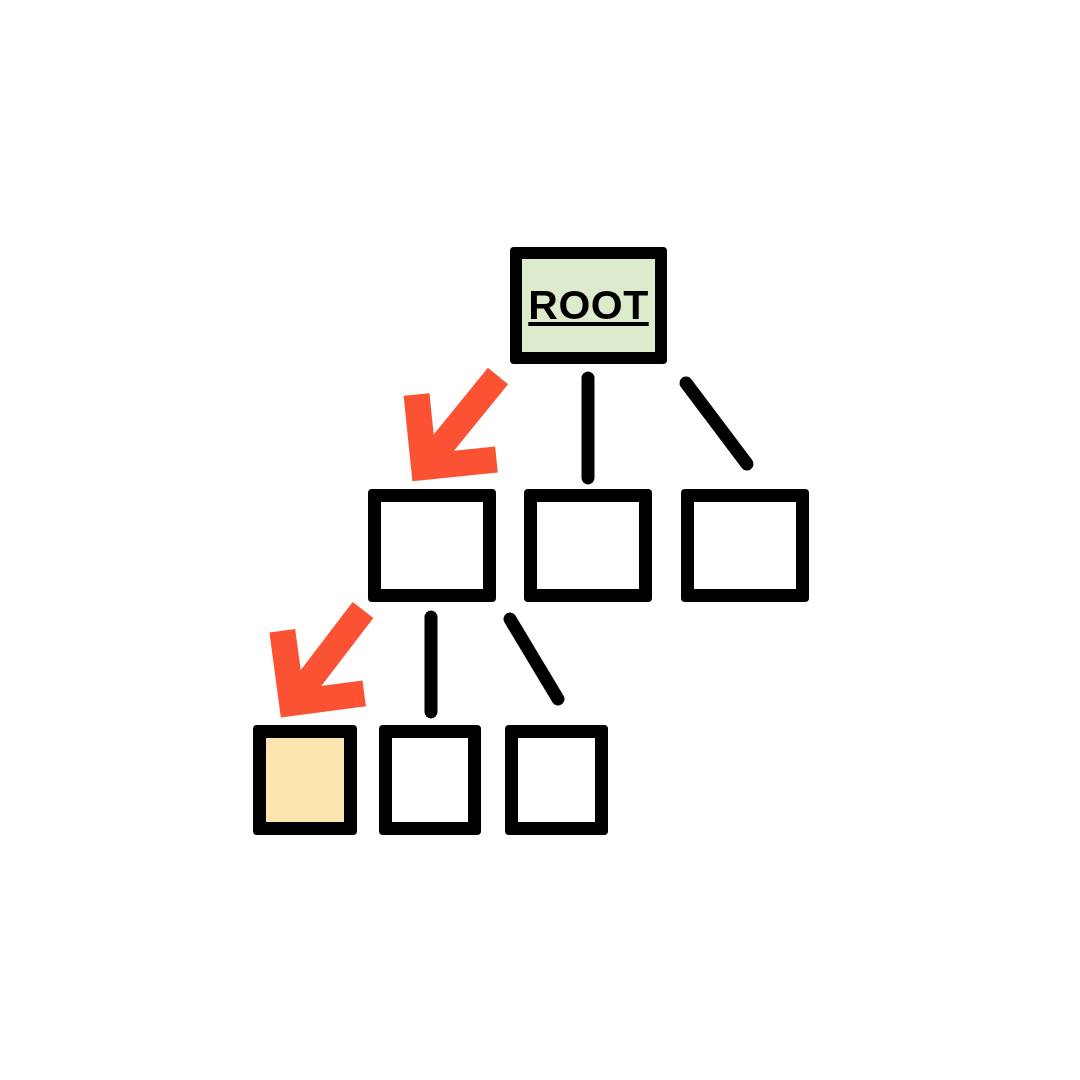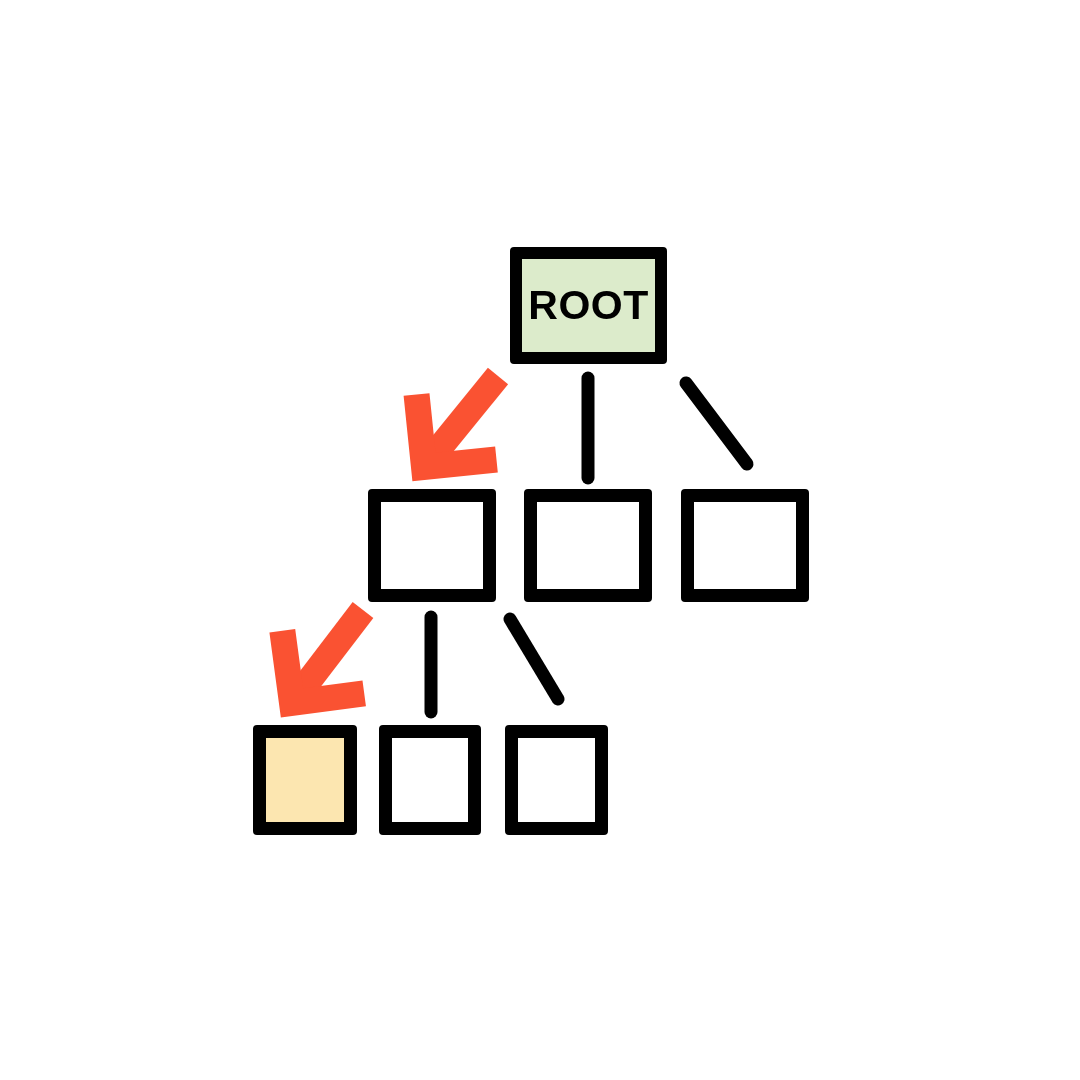--- a/index.html
+++ b/index.html
@@ -38,20 +38,21 @@
     align-items: center;
     justify-content: center;
   }
   .node-label {
     font-family: "Liberation Sans", sans-serif;
     font-weight: bold;
     color: #000000;
     letter-spacing: 0.5px;
     line-height: 1;
     user-select: none;
+    text-decoration: underline;
   }
   .node-root {
     border-width: 12px;
     border-radius: 4px;
   }
   .node-level1 {
     border-width: 13px;
     border-radius: 4px;
   }
   .node-level2 {

